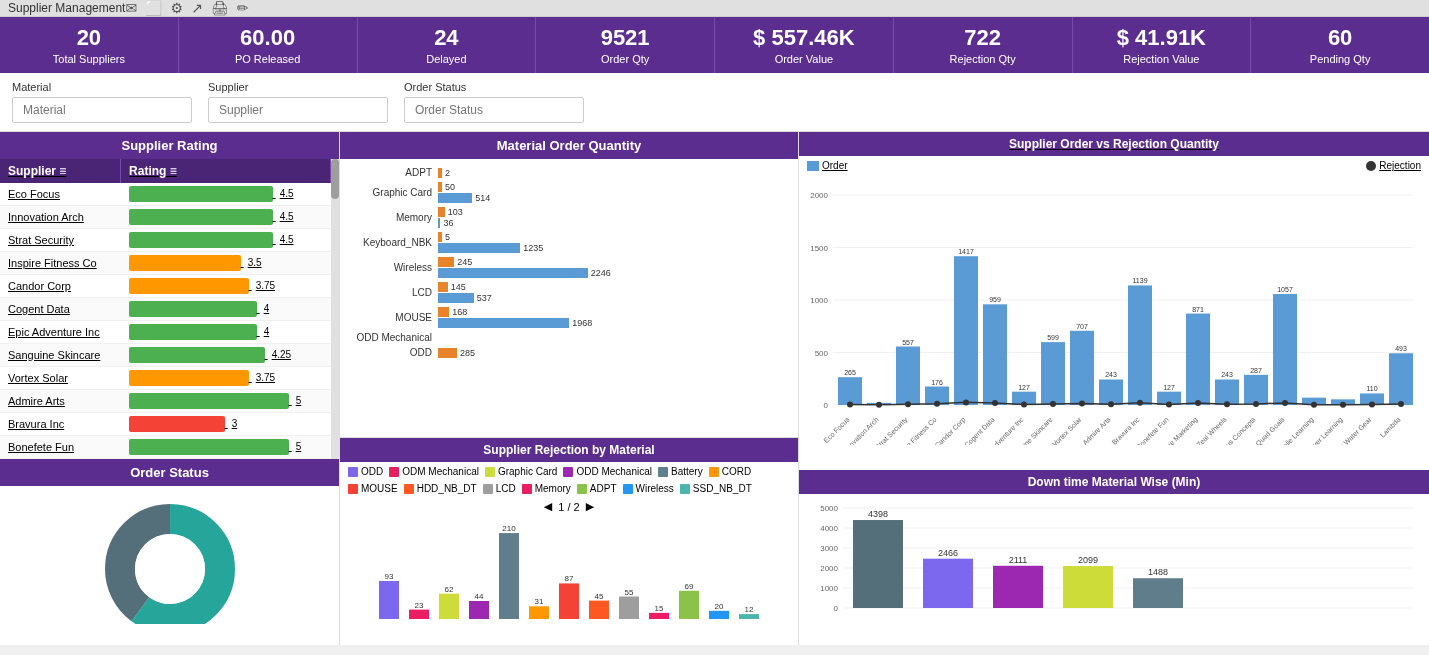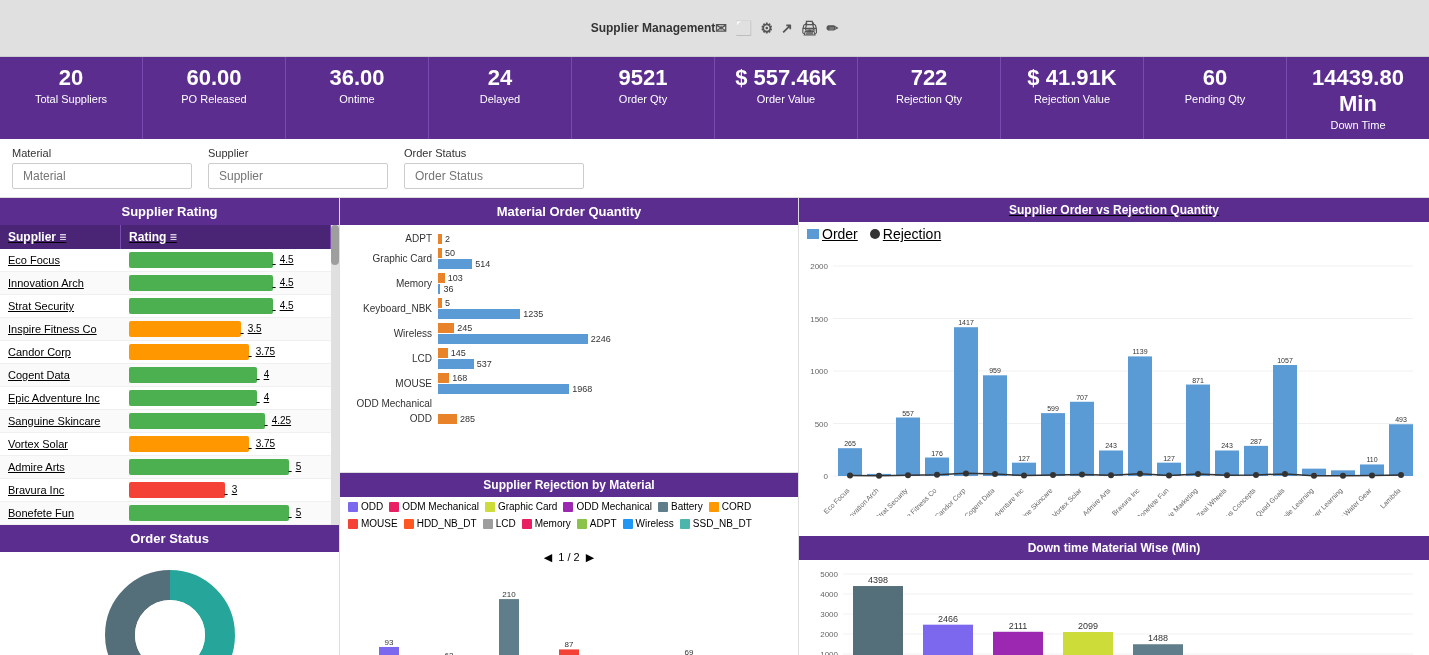--- a/index.html
+++ b/index.html
@@ -1,27 +1,26 @@
 <!DOCTYPE html>
 <html><head>
   <meta charset="utf-8">
   <style>
     * { box-sizing: border-box; margin: 0; padding: 0; font-family: Arial, sans-serif; }
     body { background: #f0f0f0; font-size: 12px; overflow: hidden; }
     
     .title-bar {
       background: #e0e0e0;
-      padding: 20px 8px;
+      padding: 0 8px;
       font-size: 12px;
       color: #333;
       border-bottom: 1px solid #ccc;
       display: flex;
       align-items: center;
-      justify-content: center;
-      font-weight: bold;
+      justify-content: flex-start;
     }
     .title-bar-icons { display: flex; gap: 8px; font-size: 14px; color: #555; }
     
     .kpi-row {
       display: flex;
       background: #5b2d8e;
     }
     .kpi-card {
       flex: 1;
       background: #5b2d8e;
@@ -165,24 +164,20 @@
 <div class="kpi-row" id="kpi-row">
     <div class="kpi-card">
       <div class="kpi-value">20</div>
       <div class="kpi-label">Total Suppliers</div>
     </div>
     <div class="kpi-card">
       <div class="kpi-value">60.00</div>
       <div class="kpi-label">PO Released</div>
     </div>
     <div class="kpi-card">
-      <div class="kpi-value">36.00</div>
-      <div class="kpi-label">Ontime</div>
-    </div>
-    <div class="kpi-card">
       <div class="kpi-value">24</div>
       <div class="kpi-label">Delayed</div>
     </div>
     <div class="kpi-card">
       <div class="kpi-value">9521</div>
       <div class="kpi-label">Order Qty</div>
     </div>
     <div class="kpi-card">
       <div class="kpi-value">$ 557.46K</div>
       <div class="kpi-label">Order Value</div>
@@ -191,24 +186,20 @@
       <div class="kpi-value">722</div>
       <div class="kpi-label">Rejection Qty</div>
     </div>
     <div class="kpi-card">
       <div class="kpi-value">$ 41.91K</div>
       <div class="kpi-label">Rejection Value</div>
     </div>
     <div class="kpi-card">
       <div class="kpi-value">60</div>
       <div class="kpi-label">Pending Qty</div>
-    </div>
-    <div class="kpi-card">
-      <div class="kpi-value">14439.80 Min</div>
-      <div class="kpi-label">Down Time</div>
     </div>
   </div>
 
 <div class="filters-row">
   <div class="filter-group">
     <span class="filter-label">Material</span>
     <input class="filter-input" type="text" placeholder="Material" style="">
   </div>
   <div class="filter-group">
     <span class="filter-label">Supplier</span>
@@ -500,21 +491,21 @@
             <div class="legend-dot" style="background:#2196f3"></div>
             <span>Wireless</span>
           </div>
           <div class="legend-item">
             <div class="legend-dot" style="background:#4db6ac"></div>
             <span>SSD_NB_DT</span>
           </div>
         </div>
       <div style="display:flex; align-items:center; justify-content:center; font-size:11px; padding:2px 8px;">
         <span>◀</span>
-        <span style="margin: 16px 6px;">1 / 2</span>
+        <span style="margin: 0 6px;">1 / 2</span>
         <span>▶</span>
       </div>
       <div style="height:130px; padding:4px;">
         <svg width="100%" height="120" id="rejection-svg" viewBox="0 0 400 120">
             <rect x="10" y="61.95454545454545" width="20" height="38.04545454545455" fill="#7b68ee"></rect>
             <text x="20" y="59.95454545454545" text-anchor="middle" font-size="8" fill="#333">93</text>
             <rect x="40" y="90.5909090909091" width="20" height="9.409090909090908" fill="#e91e63"></rect>
             <text x="50" y="88.5909090909091" text-anchor="middle" font-size="8" fill="#333">23</text>
             <rect x="70" y="74.63636363636364" width="20" height="25.363636363636363" fill="#cddc39"></rect>
             <text x="80" y="72.63636363636364" text-anchor="middle" font-size="8" fill="#333">62</text>
@@ -540,21 +531,21 @@
             <text x="380" y="93.0909090909091" text-anchor="middle" font-size="8" fill="#333">12</text>
           </svg>
       </div>
     </div>
   </div>
 
   <div class="right-panel">
 
     <div style="flex:1; overflow:hidden;text-decoration:underline;">
       <div class="chart-title-bar">Supplier Order vs Rejection Quantity</div>
-      <div style="display:flex; gap:12px; padding:4px 8px; font-size:14px;">
+      <div style="display:flex; gap:12px; padding:4px 8px; font-size:10px;justify-content:space-between;">
         <div class="legend-item">
           <div style="width:12px;height:10px;background:#5b9bd5;"></div>
           <span>Order</span>
         </div>
         <div class="legend-item">
           <div style="width:10px;height:10px;border-radius:50%;background:#333;"></div>
           <span>Rejection</span>
         </div>
       </div>
       <div style="padding: 0 4px;">

